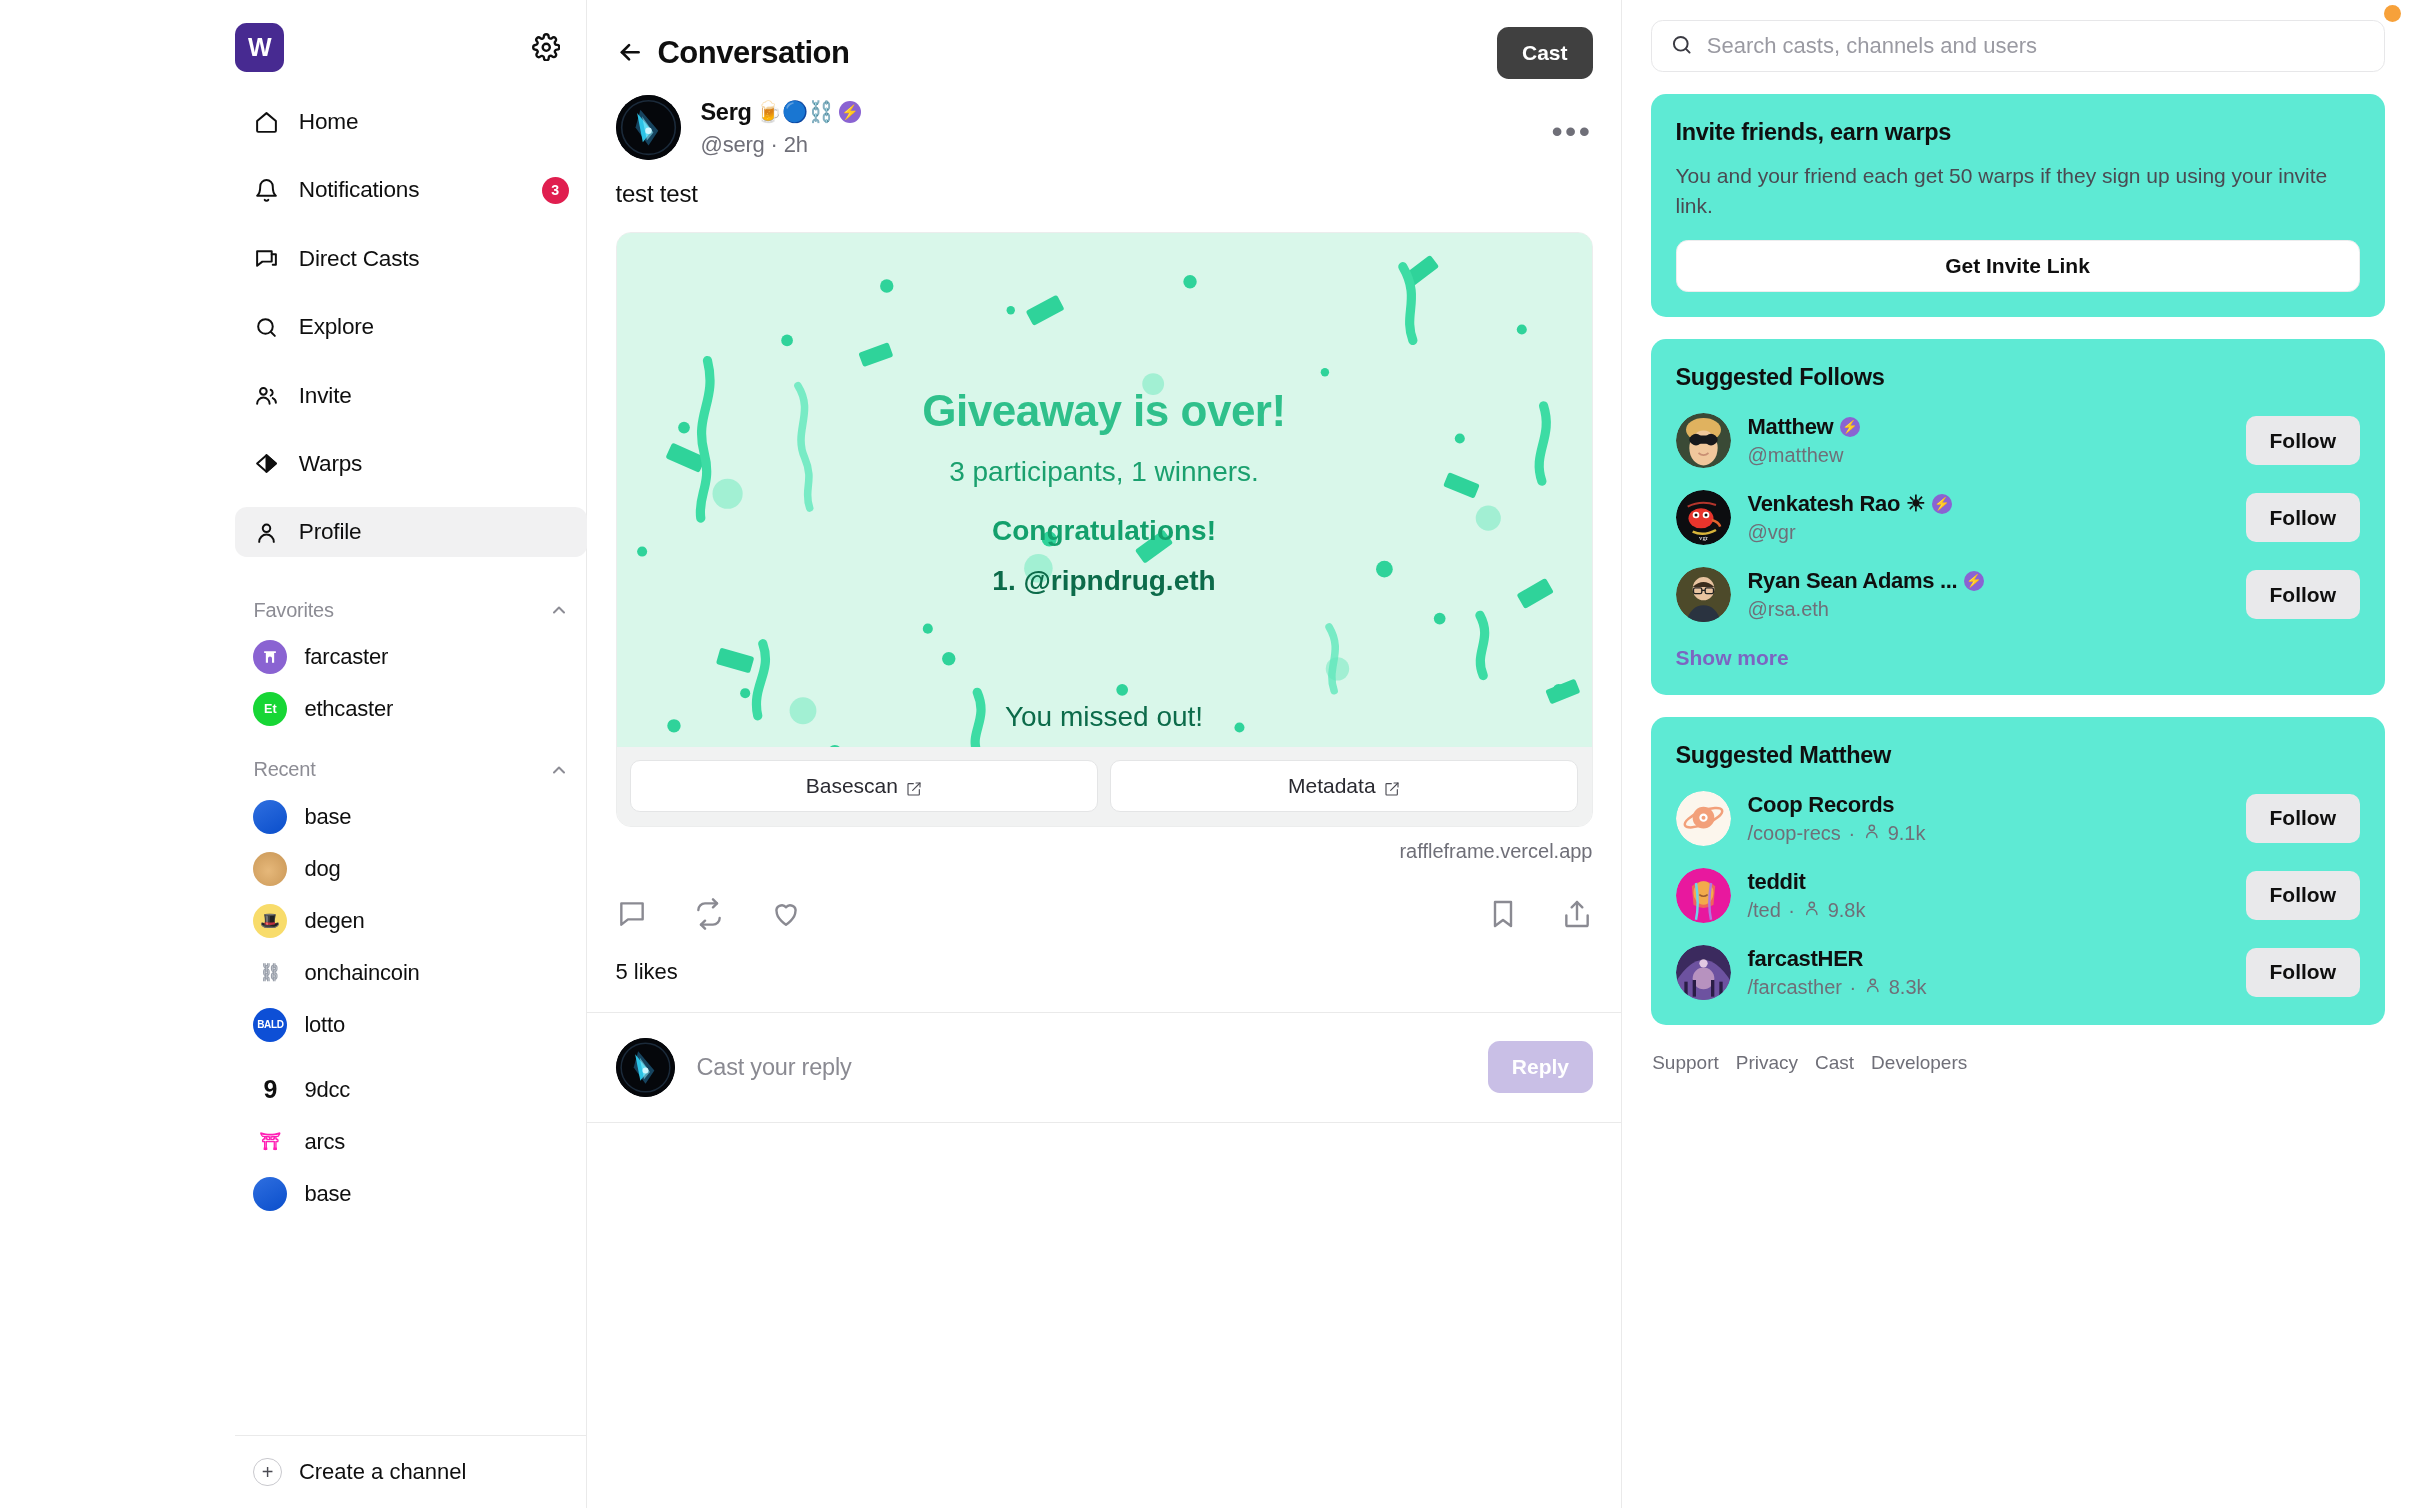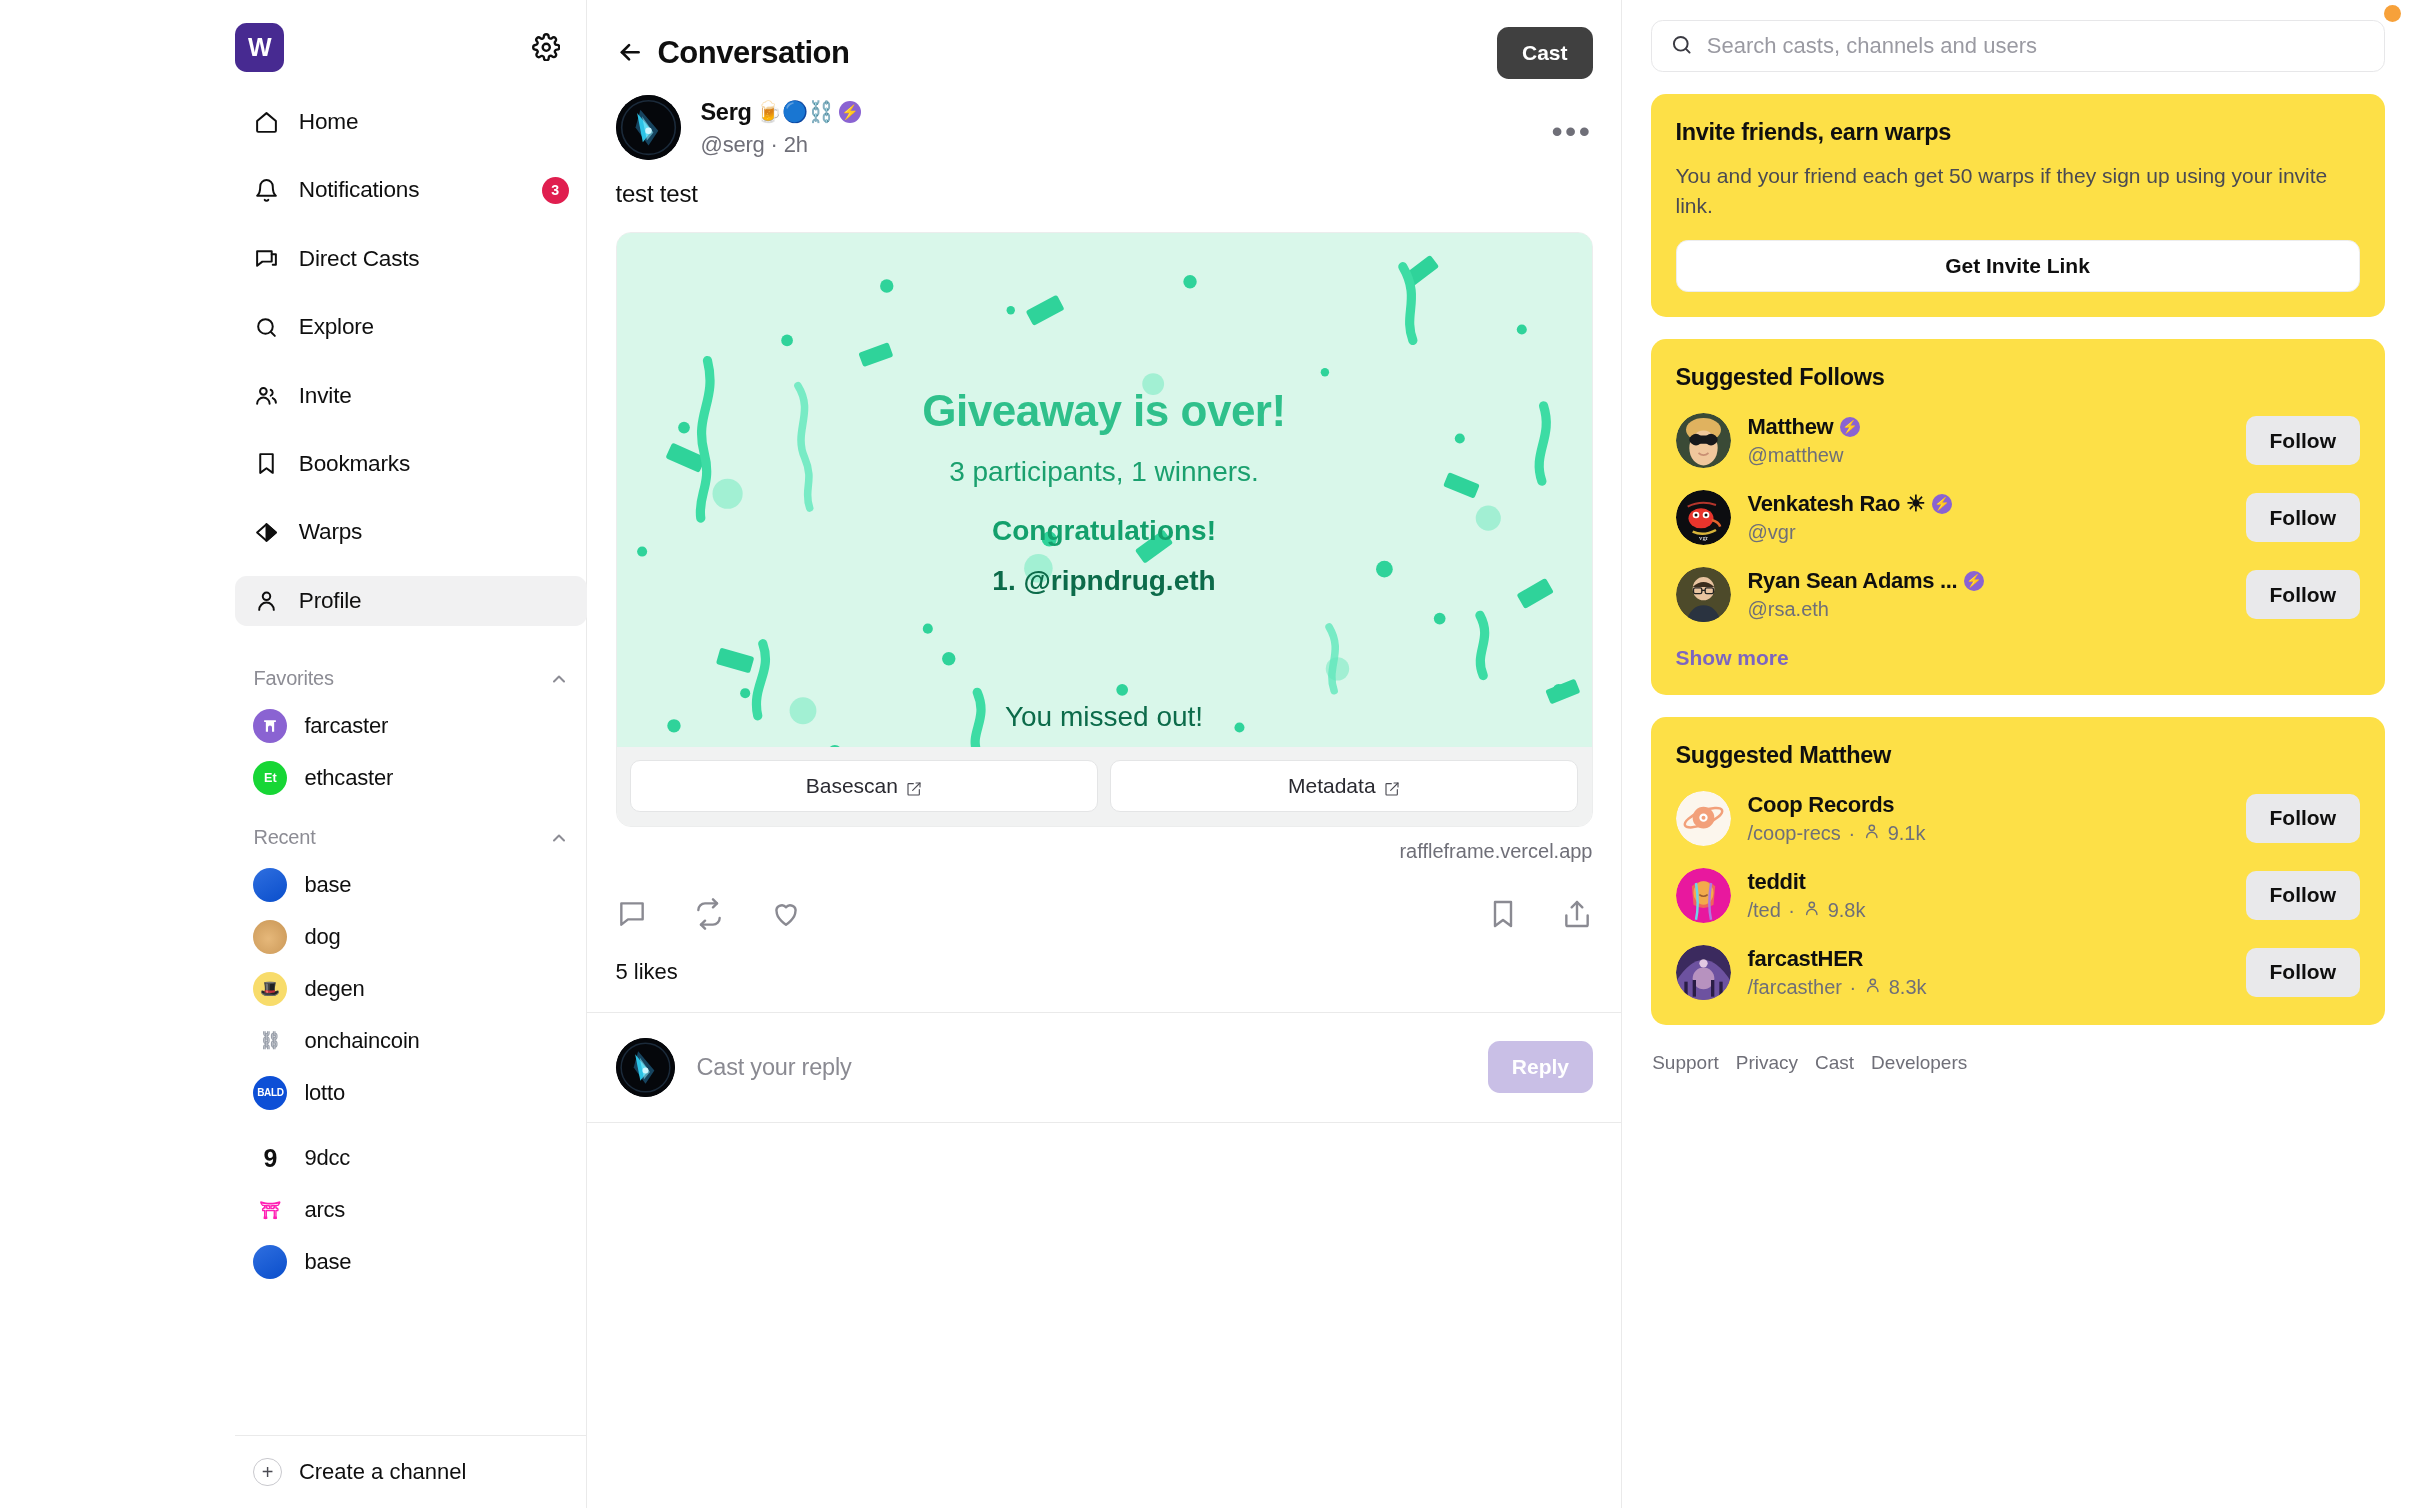--- a/index.html
+++ b/index.html
@@ -139,21 +139,21 @@
   
   .right { flex: 1; padding: 20px 28.5px 0 28.5px; background: #fff; position: relative; }
   .search-wrap {
     display: flex; align-items: center; gap: 13.4px;
     border: 0.8px solid #e7e7e9; border-radius: 11.7px; height: 52px; padding: 0 18.4px;
   }
   .search-ico svg { width: 23.5px; height: 23.5px; stroke: #3a3a42; fill: none; stroke-width: 2; stroke-linecap: round; }
   .search-inp { border: none; outline: none; font-size: 22px; color: #0f0f0f; font-family: inherit; width: 100%; background: transparent; }
   .search-inp::placeholder { color: #9a9aa2; }
 
-  .card { background: #fde047; border-radius: 15px; padding: 25px; margin-top: 22px; }
+  .card { background: #5eead4; border-radius: 15px; padding: 25px; margin-top: 22px; }
   .card-title { font-size: 23.5px; font-weight: 700; color: #0f0f0f; letter-spacing: -0.3px; }
   .card-body { font-size: 21px; color: #4a4a52; line-height: 1.45; margin-top: 15px; }
   .card-btn {
     display: block; width: 100%; background: #fff; border: 0.8px solid #ededee; border-radius: 11.7px;
     height: 52px; font-size: 21px; font-weight: 700; color: #0f0f0f; margin-top: 18.4px; cursor: pointer; font-family: inherit;
   }
 
   .row { display: flex; align-items: center; margin-top: 22px; }
   .row-av { width: 55px; height: 55px; border-radius: 50%; flex: 0 0 55px; overflow: hidden; }
   .row-txt { margin-left: 17px; min-width: 0; }
@@ -230,28 +230,20 @@
       <div class="nav-item">
         <span class="nav-ico">
               <svg viewBox="0 0 24 24">
                 <circle cx="9" cy="8" r="3.2"></circle>
                 <path d="M3 20c0-3.3 2.7-6 6-6s6 2.7 6 6"></path>
                 <path d="M16 6.5a3 3 0 0 1 0 5.6"></path>
                 <path d="M18 14.5c2 .9 3 2.6 3 4.5"></path>
               </svg>
             </span>
         <span class="nav-label">Invite</span>
-      </div>
-      <div class="nav-item">
-        <span class="nav-ico">
-              <svg viewBox="0 0 24 24">
-                <path d="M6 3h12v18l-6-4.5L6 21z"></path>
-              </svg>
-            </span>
-        <span class="nav-label">Bookmarks</span>
       </div>
       <div class="nav-item">
         <span class="nav-ico">
               <svg viewBox="0 0 24 24">
                 <path d="M12 4 21 12l-9 8-9-8z"></path>
                 <path d="M12 4v16l9-8z" fill="#0f0f0f"></path>
               </svg>
             </span>
         <span class="nav-label">Warps</span>
       </div>

